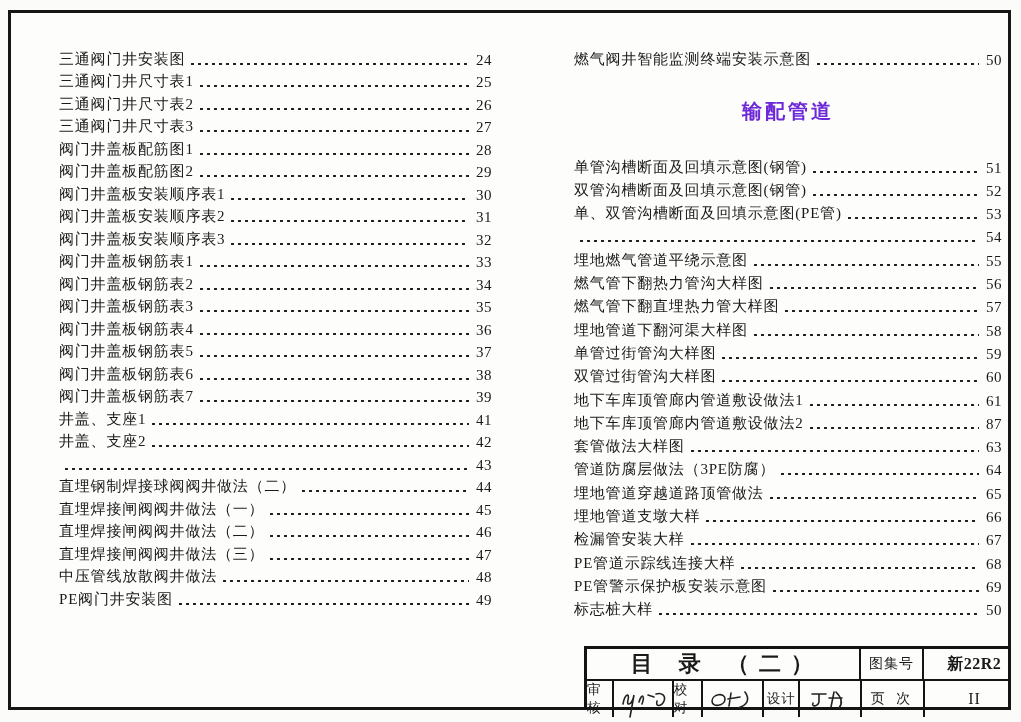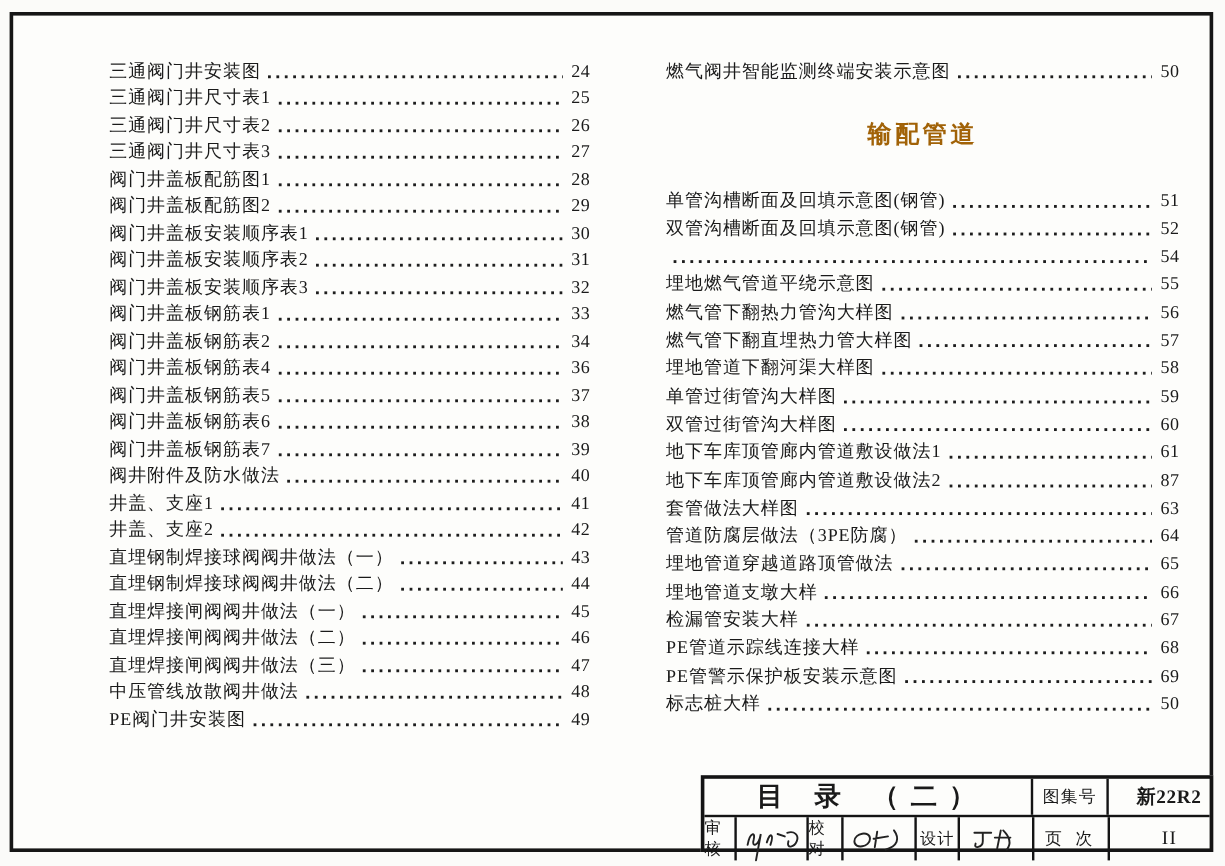--- a/index.html
+++ b/index.html
@@ -12,40 +12,40 @@
     overflow:hidden;
   }
   .page-frame {
     position:absolute; left:8px; top:10px;
     width:1003px; height:700px;
     border:3px solid #161616;
     background:#fdfdfb;
   }
   .toc-col { position:absolute; top:33px; }
   .toc-col-left  { left:48px;  width:433px; }
-  .toc-col-right { left:544px; width:428px; }
+  .toc-col-right { left:563px; width:428px; }
   .toc-item {
     display:flex; align-items:flex-end;
     font-size:15px; letter-spacing:0.8px;
     white-space:nowrap;
   }
-  .toc-col-left  .toc-item { height:22.5px;margin-left:32px; }
+  .toc-col-left  .toc-item { height:22.5px; }
   .toc-col-right .toc-item { height:23.3px; }
   .toc-title { flex:0 0 auto; }
   .toc-leader {
     flex:1 1 auto; height:4px; margin:0 3px 3px 4px;
     background-image:radial-gradient(circle, #1c1c1c 1.1px, transparent 1.5px);
     background-size:7px 4px; background-repeat:repeat-x; background-position:left center;
     min-width:10px;
   }
   .toc-page { flex:0 0 auto; min-width:20px; text-align:right; letter-spacing:0.5px; }
   .section-header {
     height:84px; display:flex; align-items:center; justify-content:center;
     font-family:"Liberation Sans","DejaVu Sans",sans-serif;
-    font-weight:bold; font-size:20px; letter-spacing:3px; color:#a16207;
+    font-weight:bold; font-size:20px; letter-spacing:3px; color:#6d28d9;
   }
   
   .title-block {
     position:absolute; left:584px; top:646px;
     width:427px; height:64px;
     border:3px solid #141414; background:#fdfdfb;
     display:flex; flex-direction:column;
   }
   .tb-row { display:flex; }
   .tb-row-top { height:34px; border-bottom:2px solid #141414; }
@@ -135,20 +135,25 @@
         <span class="toc-leader"></span>
         <span class="toc-page">33</span>
       </div>
 
       <div class="toc-item">
         <span class="toc-title">阀门井盖板钢筋表2</span>
         <span class="toc-leader"></span>
         <span class="toc-page">34</span>
       </div>
 
+      <div class="toc-item">
+        <span class="toc-title">阀门井盖板钢筋表3</span>
+        <span class="toc-leader"></span>
+        <span class="toc-page">35</span>
+      </div>
 
       <div class="toc-item">
         <span class="toc-title">阀门井盖板钢筋表4</span>
         <span class="toc-leader"></span>
         <span class="toc-page">36</span>
       </div>
 
       <div class="toc-item">
         <span class="toc-title">阀门井盖板钢筋表5</span>
         <span class="toc-leader"></span>
@@ -160,40 +165,34 @@
         <span class="toc-leader"></span>
         <span class="toc-page">38</span>
       </div>
 
       <div class="toc-item">
         <span class="toc-title">阀门井盖板钢筋表7</span>
         <span class="toc-leader"></span>
         <span class="toc-page">39</span>
       </div>
 
-      <div class="toc-item">
-        <span class="toc-title">阀井附件及防水做法</span>
-        <span class="toc-leader"></span>
-        <span class="toc-page">40</span>
-      </div>
 
       <div class="toc-item">
         <span class="toc-title">井盖、支座1</span>
         <span class="toc-leader"></span>
         <span class="toc-page">41</span>
       </div>
 
       <div class="toc-item">
         <span class="toc-title">井盖、支座2</span>
         <span class="toc-leader"></span>
         <span class="toc-page">42</span>
       </div>
 
       <div class="toc-item">
-        <span class="toc-title">直埋钢制焊接球阀阀井做法（一）</span>
         <span class="toc-leader"></span>
         <span class="toc-page">43</span>
       </div>
 
       <div class="toc-item">
         <span class="toc-title">直埋钢制焊接球阀阀井做法（二）</span>
         <span class="toc-leader"></span>
         <span class="toc-page">44</span>
       </div>
 
@@ -245,20 +244,25 @@
           <span class="toc-leader"></span>
           <span class="toc-page">51</span>
         </div>
 
         <div class="toc-item">
           <span class="toc-title">双管沟槽断面及回填示意图(钢管)</span>
           <span class="toc-leader"></span>
           <span class="toc-page">52</span>
         </div>
 
+        <div class="toc-item">
+          <span class="toc-title">单、双管沟槽断面及回填示意图(PE管)</span>
+          <span class="toc-leader"></span>
+          <span class="toc-page">53</span>
+        </div>
 
         <div class="toc-item">
           <span class="toc-leader"></span>
           <span class="toc-page">54</span>
         </div>
 
         <div class="toc-item">
           <span class="toc-title">埋地燃气管道平绕示意图</span>
           <span class="toc-leader"></span>
           <span class="toc-page">55</span>

